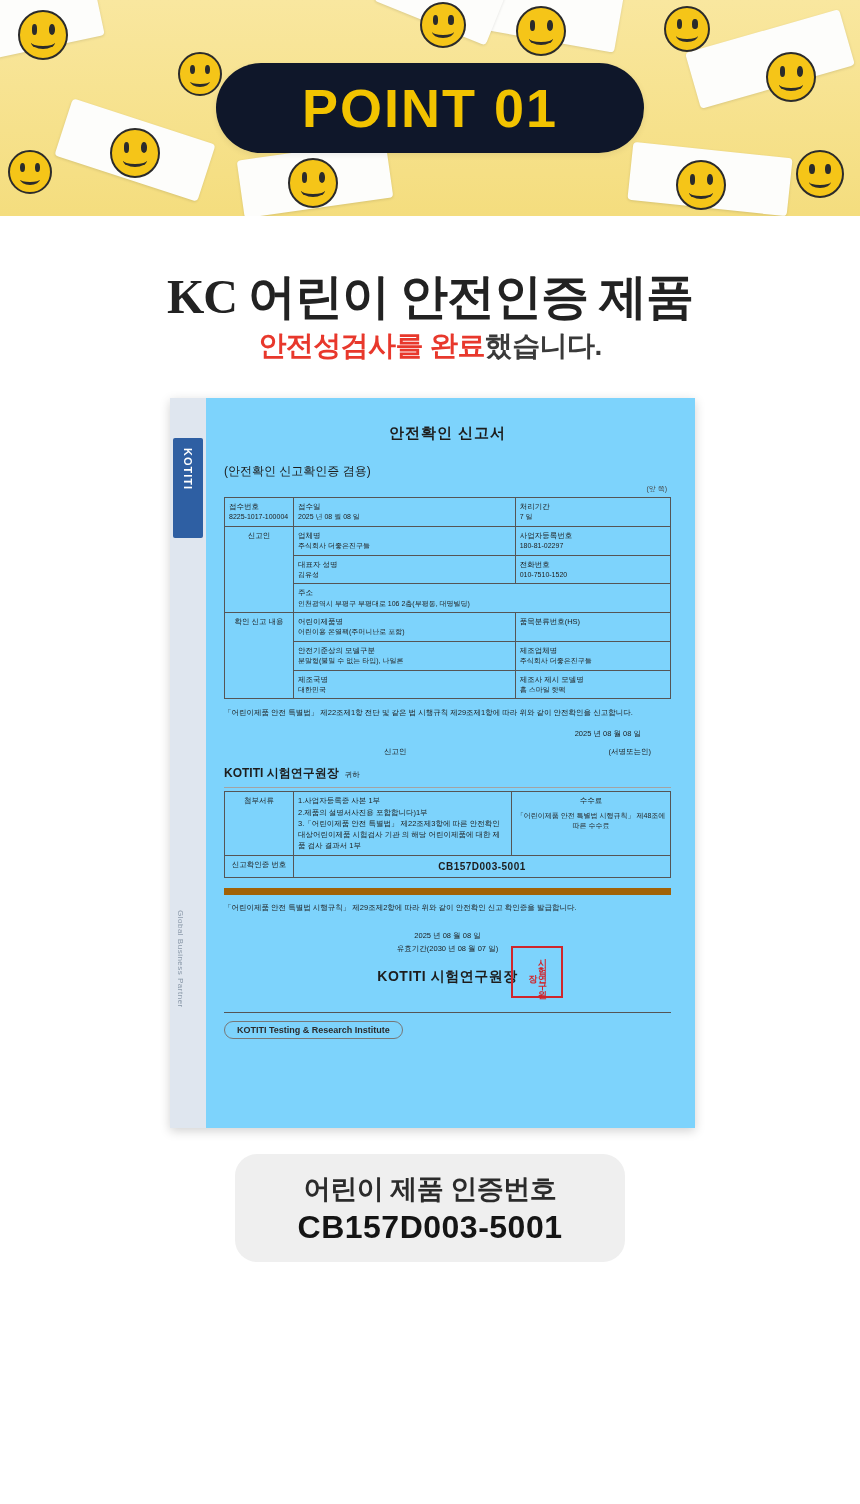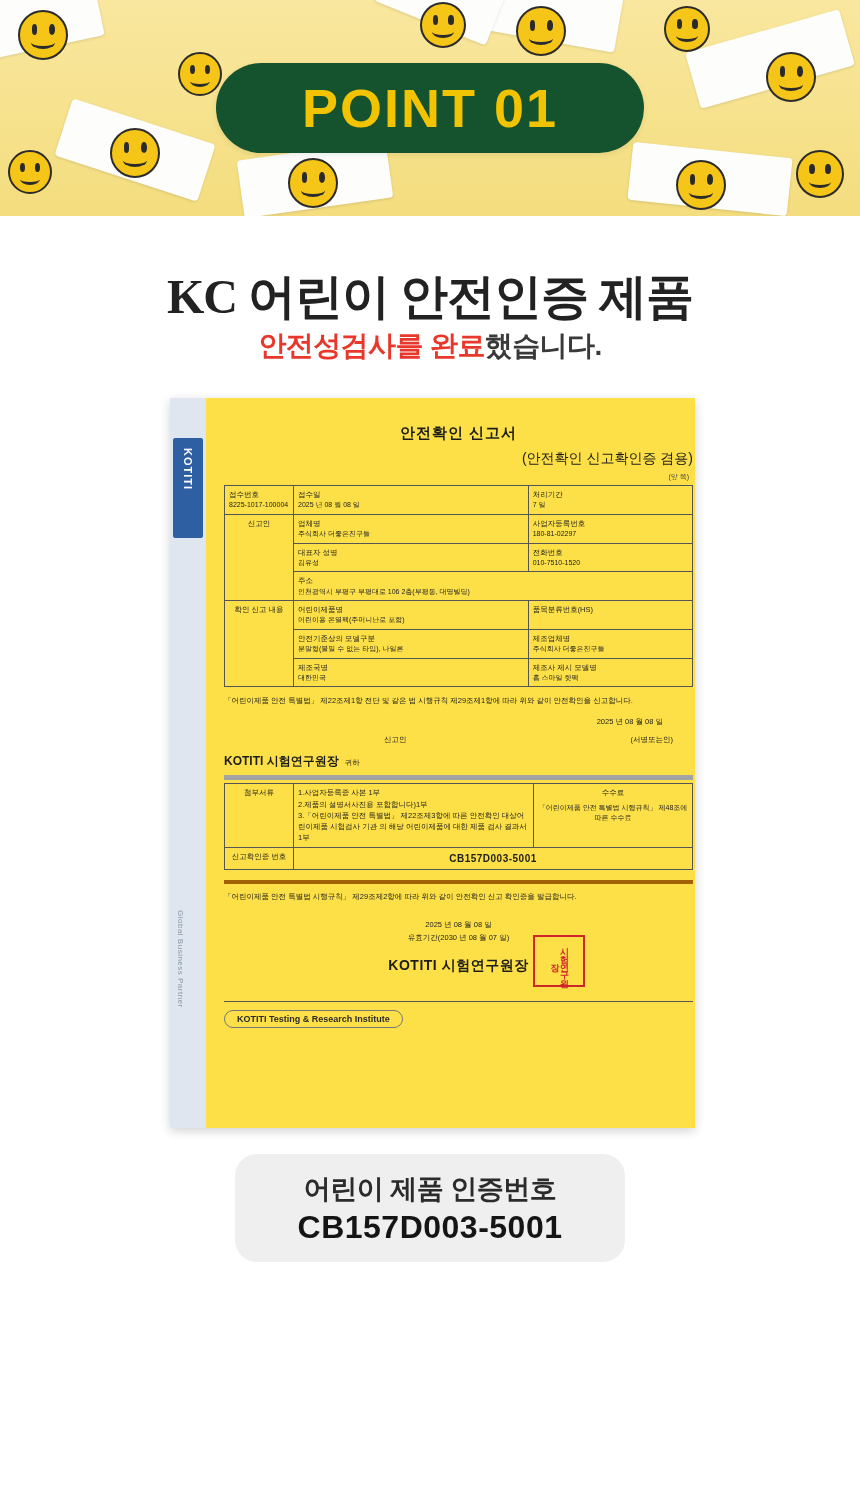--- a/index.html
+++ b/index.html
@@ -62,21 +62,21 @@
     border-radius: 0 0 60% 60%;
   }
 
   .hero-pill {
     position: absolute;
     left: 50%;
     top: 63px;
     transform: translateX(-50%);
     width: 428px;
     height: 90px;
-    background: #14532d;
+    background: #0f172a;
     border-radius: 45px;
     display: flex;
     align-items: center;
     justify-content: center;
     box-shadow: 0 2px 6px rgba(0,0,0,0.08);
   }
   .hero-pill-text {
     font-size: 54px;
     font-weight: bold;
     letter-spacing: 2px;
@@ -168,36 +168,36 @@
     font-size: 8px;
     letter-spacing: 0.5px;
     writing-mode: vertical-rl;
   }
   .doc-body {
     position: absolute;
     left: 36px;
     top: 0;
     right: 0;
     bottom: 0;
-    background: #fde047;
-    padding: 26px 2px 10px 18px;
+    background: #7dd3fc;
+    padding: 26px 24px 10px 18px;
     box-sizing: border-box;
     font-size: 8px;
     color: #1d1d1d;
   }
   .doc-title {
     text-align: center;
     font-size: 15px;
     font-weight: bold;
     letter-spacing: 1px;
   }
   .doc-subtitle {
-    text-align: right;
-    font-size: 14px;
-    margin-top: 7px;
+    text-align: left;
+    font-size: 12px;
+    margin-top: 20px;
   }
   .doc-sidenote {
     text-align: right;
     font-size: 7px;
     color: #444;
     margin-top: 4px;
     margin-right: 4px;
   }
   table.doc-tbl {
     width: 100%;
@@ -238,38 +238,38 @@
     display: flex;
     justify-content: space-between;
     margin-top: 8px;
     font-size: 7.5px;
     padding: 0 20px 0 160px;
   }
   .inst-row {
     margin-top: 8px;
     font-size: 12px;
     font-weight: bold;
-    border-bottom: 5px solid #a3a3a3;
+    border-bottom: 1px solid #a3a3a3;
     padding-bottom: 5px;
   }
   .inst-row .small {
     font-size: 7.5px;
     font-weight: normal;
     margin-left: 6px;
   }
   .cert-no-val {
     text-align: center;
     font-size: 10px;
     font-weight: bold;
     letter-spacing: 0.5px;
   }
   .bottom-para {
     margin-top: 10px;
     font-size: 7.5px;
-    border-top: 4px solid #a16207;
+    border-top: 7px solid #a16207;
     padding-top: 8px;
   }
   .issue-block {
     text-align: center;
     margin-top: 16px;
     font-size: 7.5px;
     line-height: 1.8;
   }
   .issuer {
     position: relative;

